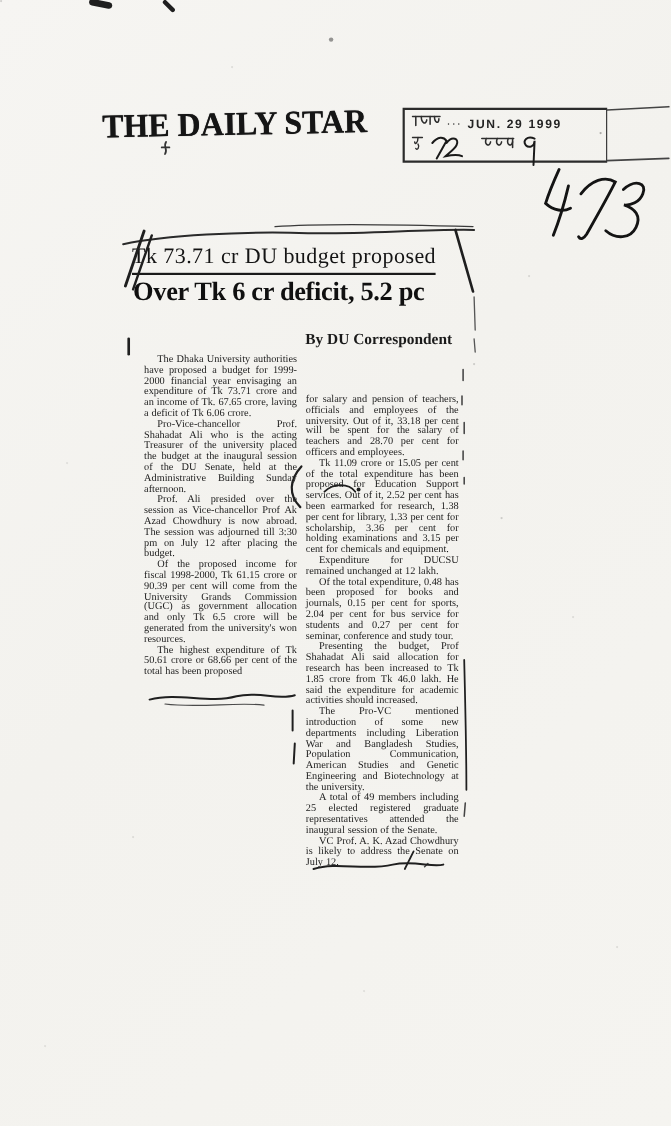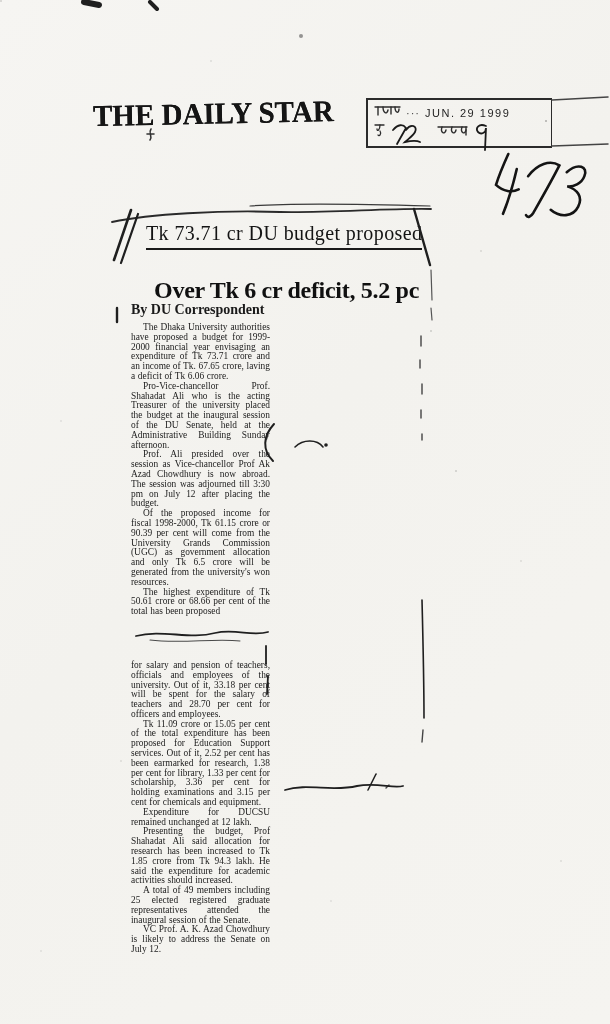--- a/index.html
+++ b/index.html
@@ -25,46 +25,46 @@
   
   .stamp-box {
     position:absolute; left:366px; top:98px; width:186px; height:50px;
     border:2px solid #2b2b2b; border-right-width:1px;
     padding:3px 5px 2px 6px;
     color:#222;
   }
   .stamp-row { display:flex; align-items:center; gap:5px; height:20px; }
   .stamp-latin {
     font-family:"Liberation Sans","DejaVu Sans",sans-serif;
-    font-weight:400; font-size:11px; letter-spacing:1.5px; color:#242424;
+    font-weight:700; font-size:11px; letter-spacing:1.5px; color:#242424;
     white-space:nowrap;
   }
   .stamp-dots { font-size:11px; letter-spacing:1px; color:#333; }
   .bn-glyph { display:inline-block; }
   .hand { position:absolute; }
   
   .kicker {
-    position:absolute; left:146px; top:222px; width:276px;
+    position:absolute; left:120px; top:222px; width:276px;
     font-size:20px; font-weight:400; letter-spacing:0.4px;
     text-align:center; color:#141414;
     border-bottom:2px solid #1a1a1a; padding-bottom:3px;
     white-space:nowrap;
   }
   .headline {
     position:absolute; left:121px; top:253px; width:298px;
-    font-weight:700; text-align:right; color:#101010;
-    font-size:24px; line-height:27px; letter-spacing:-0.3px;margin-top:24px;
+    font-weight:700; text-align:left; color:#101010;
+    font-size:24px; line-height:27px; letter-spacing:-0.3px;
   }
   .byline {
     position:absolute; left:131px; top:302px; width:280px;
-    text-align:left; font-weight:700; font-size:14px; color:#1a1a1a;
+    text-align:right; font-weight:700; font-size:14px; color:#1a1a1a;
   }
   .columns {
     position:absolute; left:131px; top:323px; width:286px;
-    display:flex; gap:8px;flex-direction:column;
+    display:flex; gap:8px;
   }
   .col { width:139px; }
   .col p {
     font-size:9.4px; line-height:9.8px; text-align:justify;
     text-indent:12px; color:#1b1b1b;
     word-spacing:0.3px;
   }
   .col p.noindent { text-indent:0;margin-top:36px; }
   
   .artifacts { position:absolute; left:0; top:0; width:610px; height:1024px; pointer-events:none; }
@@ -164,21 +164,23 @@
       <p>The Dhaka University authorities have proposed a budget for 1999-2000 financial year envisaging an expenditure of Tk 73.71 crore and an income of Tk. 67.65 crore, laving a deficit of Tk 6.06 crore.</p>
       <p>Pro-Vice-chancellor Prof. Shahadat Ali who is the acting Treasurer of the university placed the budget at the inaugural session of the DU Senate, held at the Administrative Building Sunday afternoon.</p>
       <p>Prof. Ali presided over the session as Vice-chancellor Prof Ak Azad Chowdhury is now abroad. The session was adjourned till 3:30 pm on July 12 after placing the budget.</p>
       <p>Of the proposed income for fiscal 1998-2000, Tk 61.15 crore or 90.39 per cent will come from the University Grands Commission (UGC) as government allocation and only Tk 6.5 crore will be generated from the university's won resources.</p>
       <p>The highest expenditure of Tk 50.61 crore or 68.66 per cent of the total has been proposed</p>
     </div>
     <div class="col">
       <p class="noindent">for salary and pension of teachers, officials and employees of the university. Out of it, 33.18 per cent will be spent for the salary of teachers and 28.70 per cent for officers and employees.</p>
       <p>Tk 11.09 crore or 15.05 per cent of the total expenditure has been proposed for Education Support services. Out of it, 2.52 per cent has been earmarked for research, 1.38 per cent for library, 1.33 per cent for scholarship, 3.36 per cent for holding examinations and 3.15 per cent for chemicals and equipment.</p>
       <p>Expenditure for DUCSU remained unchanged at 12 lakh.</p>
-      <p>Presenting the budget, Prof Shahadat Ali said allocation for research has been increased to Tk 1.85 crore from Tk 94.3 lakh. He said the expenditure for academic activities should increased.</p>
+      <p>Of the total expenditure, 0.48 has been proposed for books and journals, 0.15 per cent for sports, 2.04 per cent for bus service for students and 0.27 per cent for seminar, conference and study tour.</p>
+      <p>Presenting the budget, Prof Shahadat Ali said allocation for research has been increased to Tk 1.85 crore from Tk 46.0 lakh. He said the expenditure for academic activities should increased.</p>
+      <p>The Pro-VC mentioned introduction of some new departments including Liberation War and Bangladesh Studies, Population Communication, American Studies and Genetic Engineering and Biotechnology at the university.</p>
       <p>A total of 49 members including 25 elected registered graduate representatives attended the inaugural session of the Senate.</p>
       <p>VC Prof. A. K. Azad Chowdhury is likely to address the Senate on July 12.</p>
     </div>
   </div>
 
   <svg class="artifacts" viewBox="0 0 610 1024">
     <g stroke="#1f1f1f" fill="none" stroke-linecap="round">
 
       <path d="M84,2 L99,5" stroke-width="6"></path>
       <path d="M150,2 L157,9" stroke-width="4"></path>

